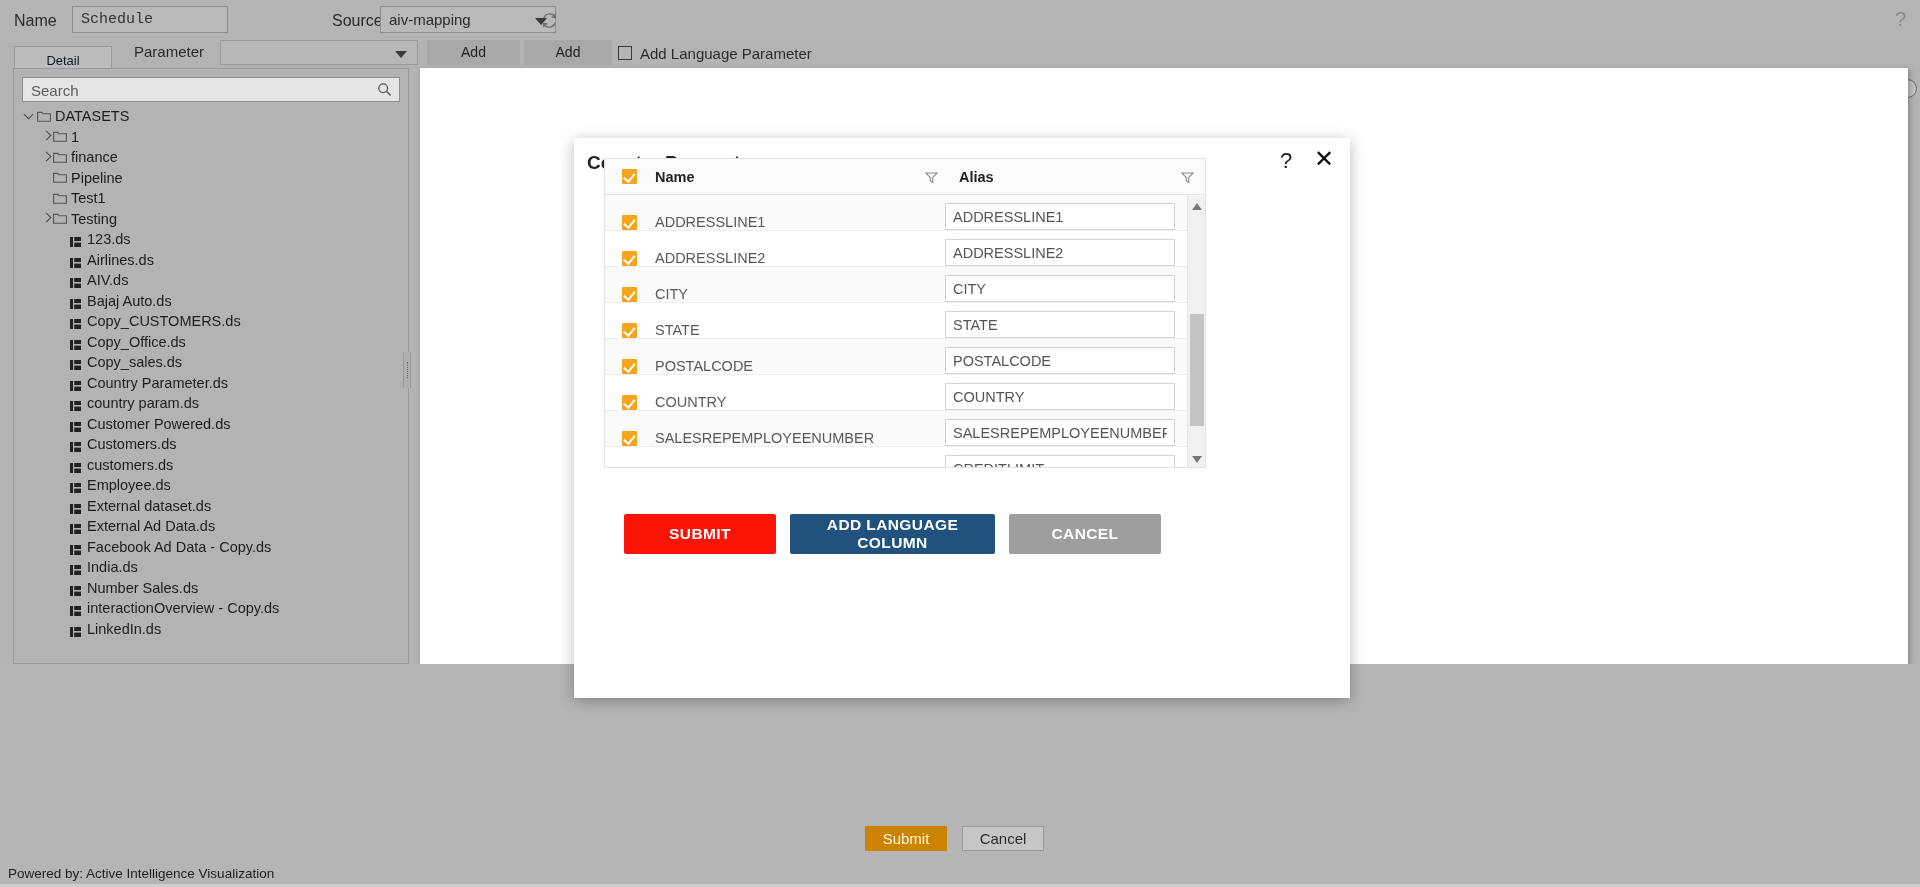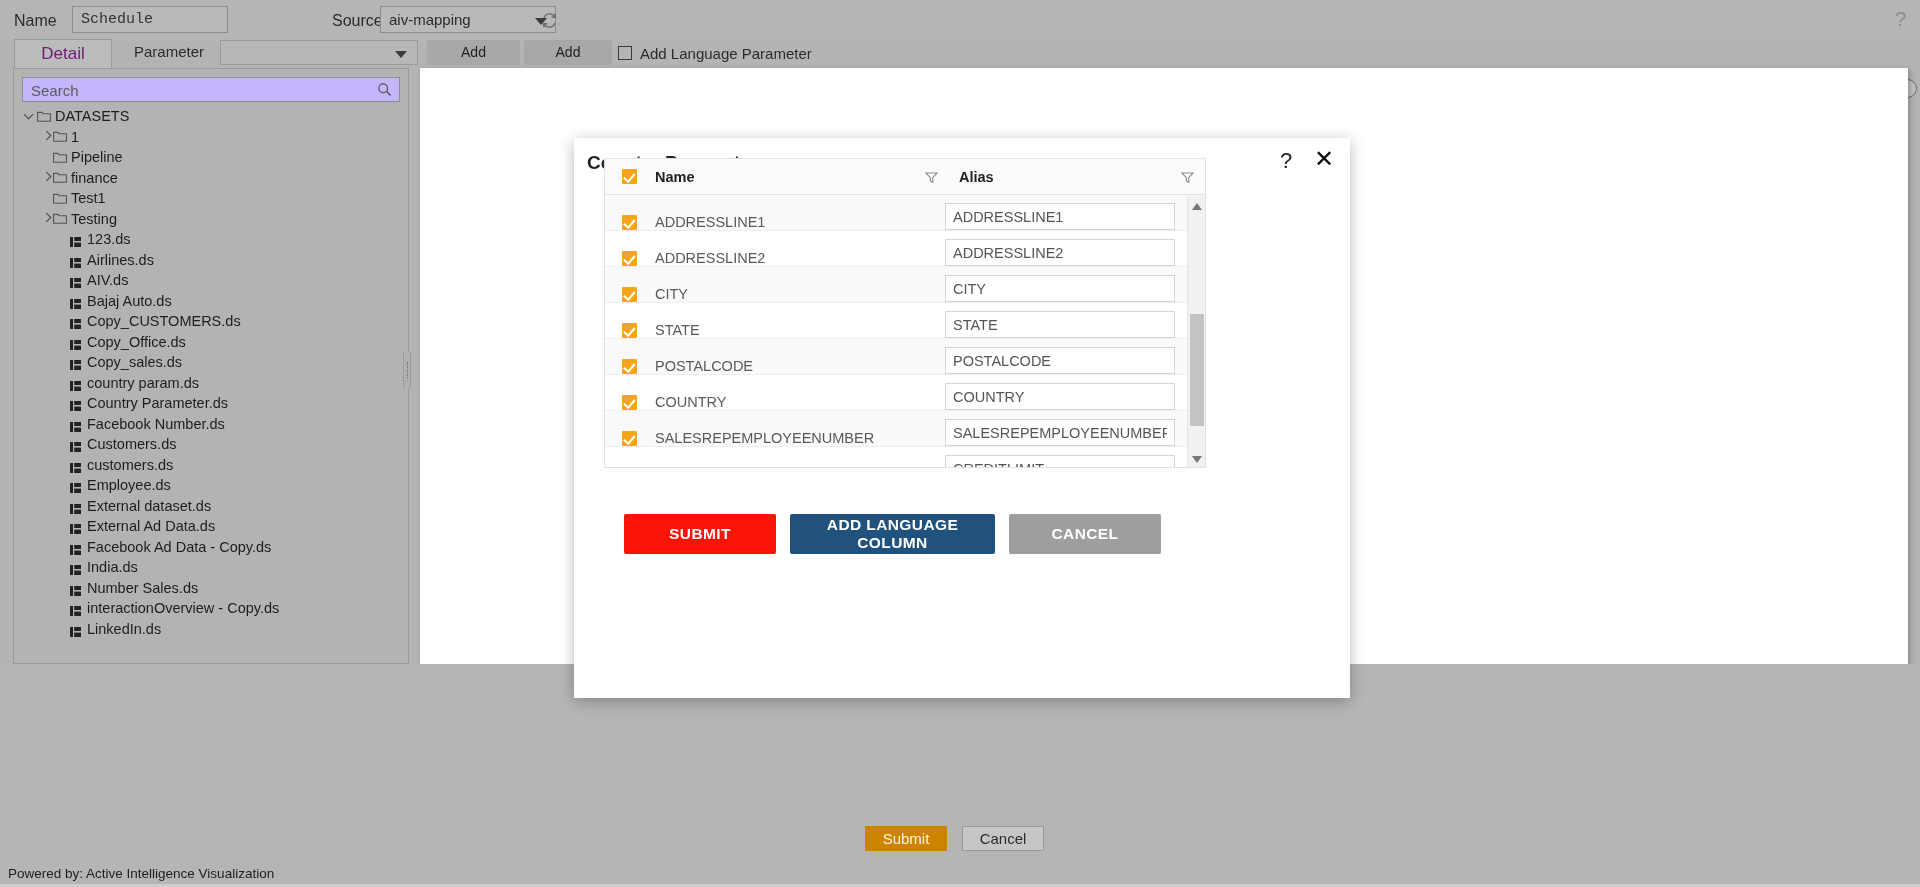--- a/index.html
+++ b/index.html
@@ -55,23 +55,23 @@
   .help-icon-top {
     position: absolute; right: 14px; top: 8px;
     font-size: 20px; color: #8a8a8a; cursor: pointer; font-weight: 400;
   }
 
   
   .tabrow {
     position: absolute; left: 0; top: 38px; width: 1920px; height: 30px;
   }
   .tab-detail {
-    position: absolute; left: 14px; top: 1px; width: 98px; height: 29px;
+    position: absolute; left: 14px; top: 8px; width: 98px; height: 29px;
     background: #bcbcbc; border: 1px solid #9a9a9a; border-bottom: none;
-    font-size: 17px; color: #701a75; text-align: center; line-height: 28px;
+    font-size: 13px; color: #0f172a; text-align: center; line-height: 28px;
     cursor: pointer;
   }
   .tab-parameter {
     position: absolute; left: 122px; top: 0; height: 29px;
     font-size: 15px; color: #2b2b2b; line-height: 28px; padding: 0 12px;
     cursor: pointer;
   }
   .param-select {
     position: absolute; left: 220px; top: 2px; width: 198px; height: 25px;
     background: #b7b7b7; border: 1px solid #9a9a9a;
@@ -112,21 +112,21 @@
   }
 
   
   .left-panel {
     position: absolute; left: 13px; top: 68px; width: 396px; height: 596px;
     background: #b3b3b3; border: 1px solid #9a9a9a;
     padding: 8px 8px 4px 8px;
   }
   .search-box {
     position: relative; width: 378px; height: 25px;
-    background: #c4b5fd; border: 1px solid #8e8e8e;
+    background: #e5e5e5; border: 1px solid #8e8e8e;
     margin-bottom: 4px;
   }
   .search-box .search-text {
     position: absolute; left: 8px; top: 4px; font-size: 15px; color: #5c5c5c;
   }
   .search-mag {
     position: absolute; right: 7px; top: 4px; width: 15px; height: 15px;
   }
   .tree { position: relative; margin-top: 2px; }
   .tree-row {
@@ -405,36 +405,36 @@
         <div class="tree-row ind-1">
           <span class="chev right"></span>
           <span class="folder-ico">
             <svg width="14" height="11" viewBox="0 0 14 11">
               <path d="M0.6 1.4 h4.2 l1.1 1.3 h7.5 v7.6 h-12.8 z" fill="none" stroke="#555" stroke-width="1.1"></path>
             </svg>
           </span>
           <span class="tree-label">1</span>
         </div>
         <div class="tree-row ind-1">
-          <span class="chev none"></span>
-          <span class="folder-ico">
-            <svg width="14" height="11" viewBox="0 0 14 11">
-              <path d="M0.6 1.4 h4.2 l1.1 1.3 h7.5 v7.6 h-12.8 z" fill="none" stroke="#555" stroke-width="1.1"></path>
-            </svg>
-          </span>
-          <span class="tree-label">Pipeline</span>
-        </div>
-        <div class="tree-row ind-1">
           <span class="chev right"></span>
           <span class="folder-ico">
             <svg width="14" height="11" viewBox="0 0 14 11">
               <path d="M0.6 1.4 h4.2 l1.1 1.3 h7.5 v7.6 h-12.8 z" fill="none" stroke="#555" stroke-width="1.1"></path>
             </svg>
           </span>
           <span class="tree-label">finance</span>
+        </div>
+        <div class="tree-row ind-1">
+          <span class="chev none"></span>
+          <span class="folder-ico">
+            <svg width="14" height="11" viewBox="0 0 14 11">
+              <path d="M0.6 1.4 h4.2 l1.1 1.3 h7.5 v7.6 h-12.8 z" fill="none" stroke="#555" stroke-width="1.1"></path>
+            </svg>
+          </span>
+          <span class="tree-label">Pipeline</span>
         </div>
         <div class="tree-row ind-1">
           <span class="chev none"></span>
           <span class="folder-ico">
             <svg width="14" height="11" viewBox="0 0 14 11">
               <path d="M0.6 1.4 h4.2 l1.1 1.3 h7.5 v7.6 h-12.8 z" fill="none" stroke="#555" stroke-width="1.1"></path>
             </svg>
           </span>
           <span class="tree-label">Test1</span>
         </div>
@@ -510,39 +510,39 @@
             </svg></span>
           <span class="tree-label">Copy_sales.ds</span>
         </div>
         <div class="tree-row ind-1b">
           <span class="chev none"></span>
           <span class="ds-ico"><svg width="11" height="10" viewBox="0 0 11 10">
               <rect x="0" y="0" width="3" height="10" fill="#222"></rect>
               <rect x="4.2" y="0" width="6.8" height="4" fill="#222"></rect>
               <rect x="4.2" y="5.6" width="6.8" height="4.4" fill="#222"></rect>
             </svg></span>
+          <span class="tree-label">Country Parameter.ds</span>
+        </div>
+        <div class="tree-row ind-1b">
+          <span class="chev none"></span>
+          <span class="ds-ico"><svg width="11" height="10" viewBox="0 0 11 10">
+              <rect x="0" y="0" width="3" height="10" fill="#222"></rect>
+              <rect x="4.2" y="0" width="6.8" height="4" fill="#222"></rect>
+              <rect x="4.2" y="5.6" width="6.8" height="4.4" fill="#222"></rect>
+            </svg></span>
           <span class="tree-label">country param.ds</span>
         </div>
         <div class="tree-row ind-1b">
           <span class="chev none"></span>
           <span class="ds-ico"><svg width="11" height="10" viewBox="0 0 11 10">
               <rect x="0" y="0" width="3" height="10" fill="#222"></rect>
               <rect x="4.2" y="0" width="6.8" height="4" fill="#222"></rect>
               <rect x="4.2" y="5.6" width="6.8" height="4.4" fill="#222"></rect>
             </svg></span>
-          <span class="tree-label">Country Parameter.ds</span>
-        </div>
-        <div class="tree-row ind-1b">
-          <span class="chev none"></span>
-          <span class="ds-ico"><svg width="11" height="10" viewBox="0 0 11 10">
-              <rect x="0" y="0" width="3" height="10" fill="#222"></rect>
-              <rect x="4.2" y="0" width="6.8" height="4" fill="#222"></rect>
-              <rect x="4.2" y="5.6" width="6.8" height="4.4" fill="#222"></rect>
-            </svg></span>
-          <span class="tree-label">Facebook Number.ds</span>
+          <span class="tree-label">Customer Powered.ds</span>
         </div>
         <div class="tree-row ind-1b">
           <span class="chev none"></span>
           <span class="ds-ico"><svg width="11" height="10" viewBox="0 0 11 10">
               <rect x="0" y="0" width="3" height="10" fill="#222"></rect>
               <rect x="4.2" y="0" width="6.8" height="4" fill="#222"></rect>
               <rect x="4.2" y="5.6" width="6.8" height="4.4" fill="#222"></rect>
             </svg></span>
           <span class="tree-label">Customers.ds</span>
         </div>

